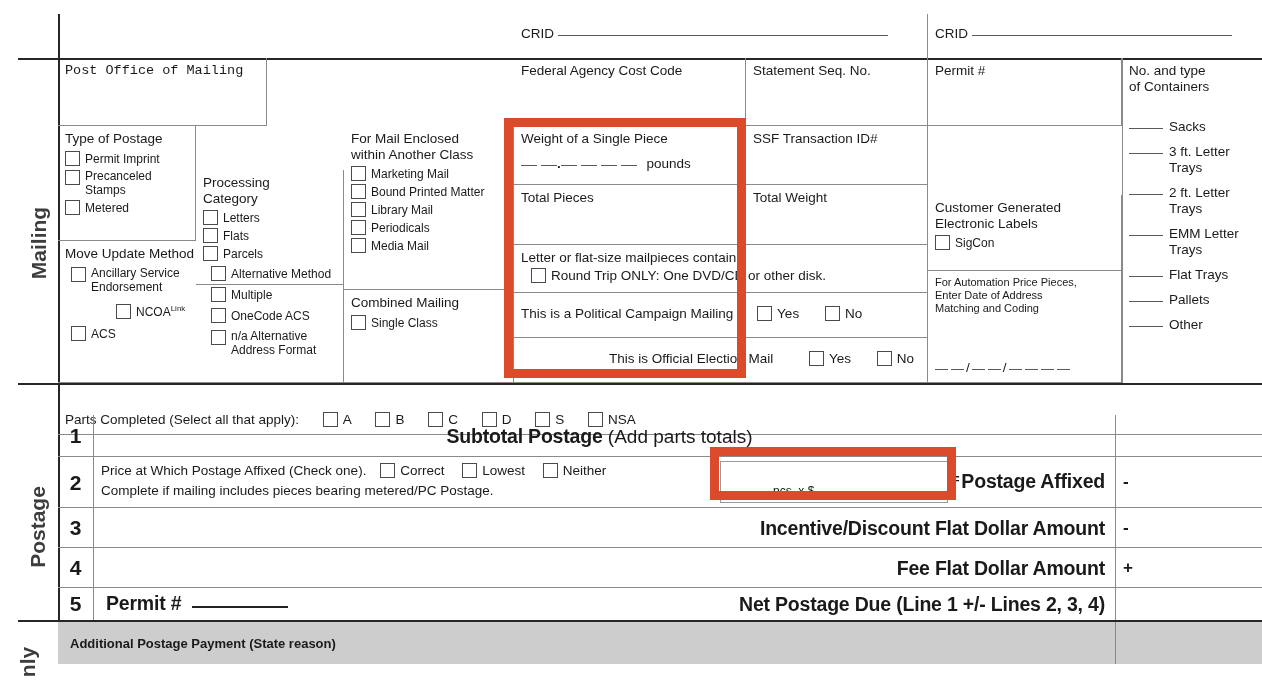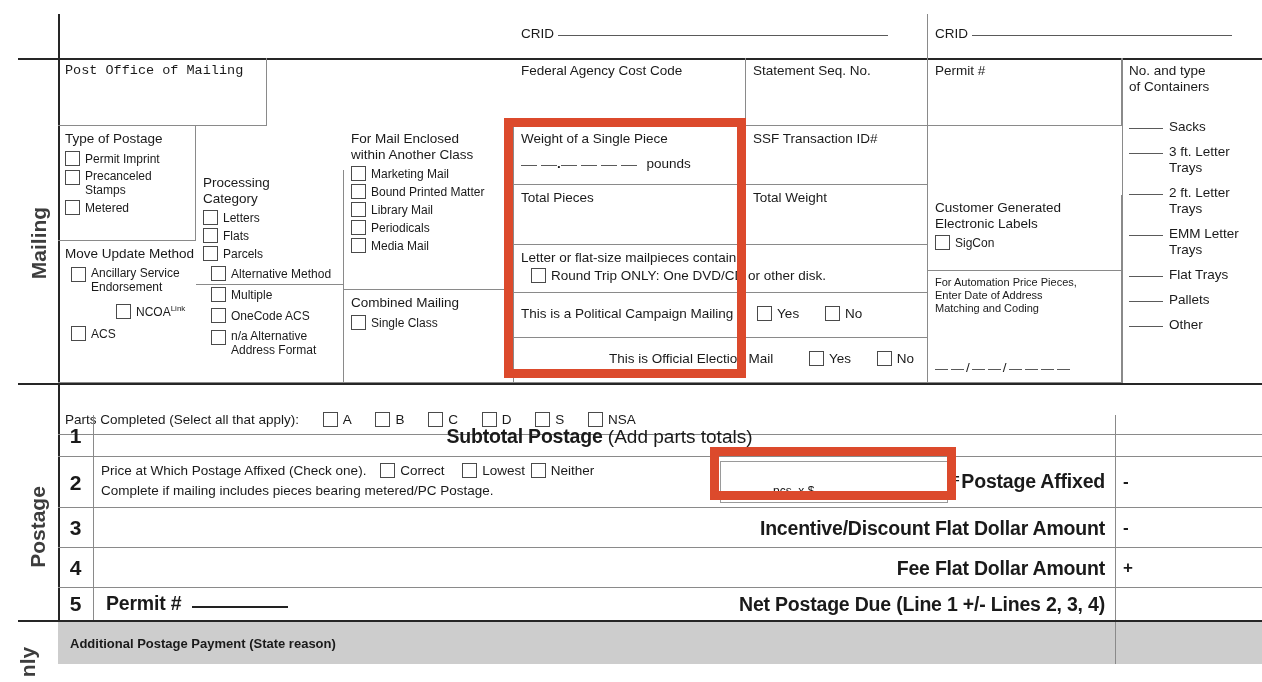--- a/index.html
+++ b/index.html
@@ -281,21 +281,21 @@
   </div>
   <div class="cell bb op padcell" style="left:1116px;top:415px;width:146px;height:42px;line-height:32px;">
     <span></span>
   </div>
 
   <div class="cell num br bb" style="left:58px;top:457px;width:36px;height:51px;line-height:51px;">2</div>
   <div class="cell bb br" style="left:94px;top:457px;width:1022px;height:51px;">
     <div class="t" style="position:absolute;left:7px;top:6px;white-space:nowrap;">
       <span>Price at Which Postage Affixed (Check one).</span>
       <span class="cbinline" style="margin-left:10px;margin-right:14px;"><span class="cb"></span><span>Correct</span></span>
-      <span class="cbinline" style="margin-right:2px;"><span class="cb"></span><span>Lowest</span></span>
+      <span class="cbinline" style="margin-right:14px;"><span class="cb"></span><span>Lowest</span></span>
       <span class="cbinline"><span class="cb"></span><span>Neither</span></span>
     </div>
     <div class="t" style="position:absolute;left:7px;top:26px;">Complete if mailing includes pieces bearing metered/PC Postage.</div>
 
     <div class="cell" style="left:626px;top:4px;width:228px;height:42px;border:1px solid #9a9a9a;background:#fff;">
       <div class="tsm" style="position:absolute;left:8px;bottom:4px;white-space:nowrap;">
         <span class="ul" style="width:40px;"></span><span style="margin-left:4px;">pcs. x $</span><span class="ul" style="width:54px;"></span><span style="font-weight:bold;">.</span><span class="ul" style="width:48px;"></span>
       </div>
     </div>
     <div class="bold" style="position:absolute;left:858px;top:14px;font-size:13px;">=</div>

